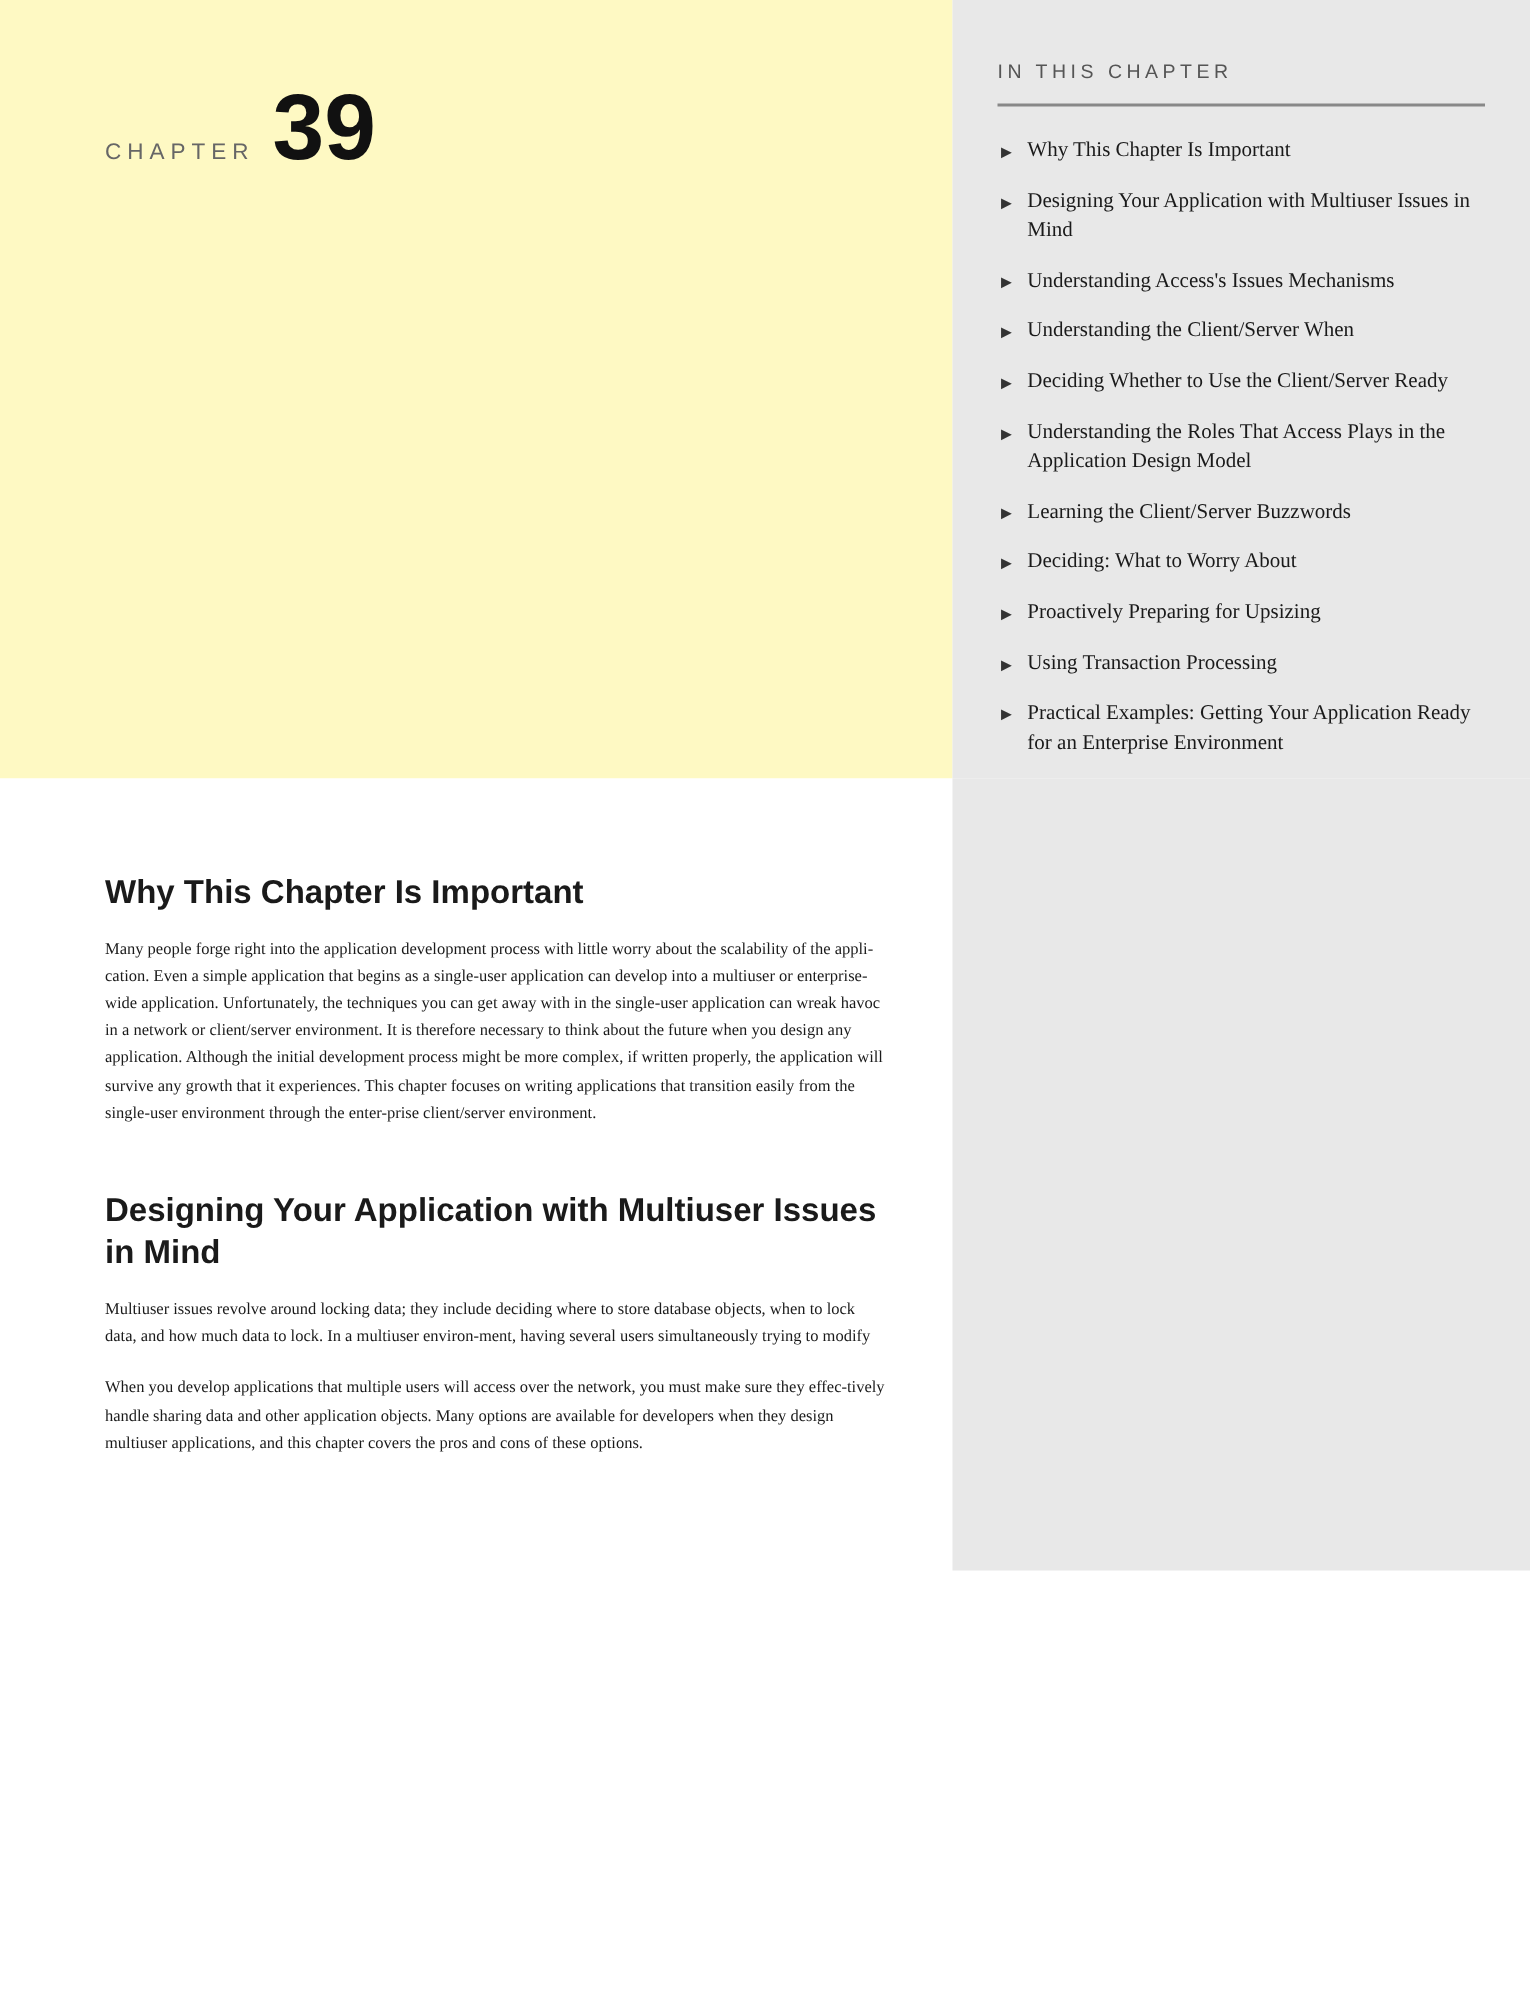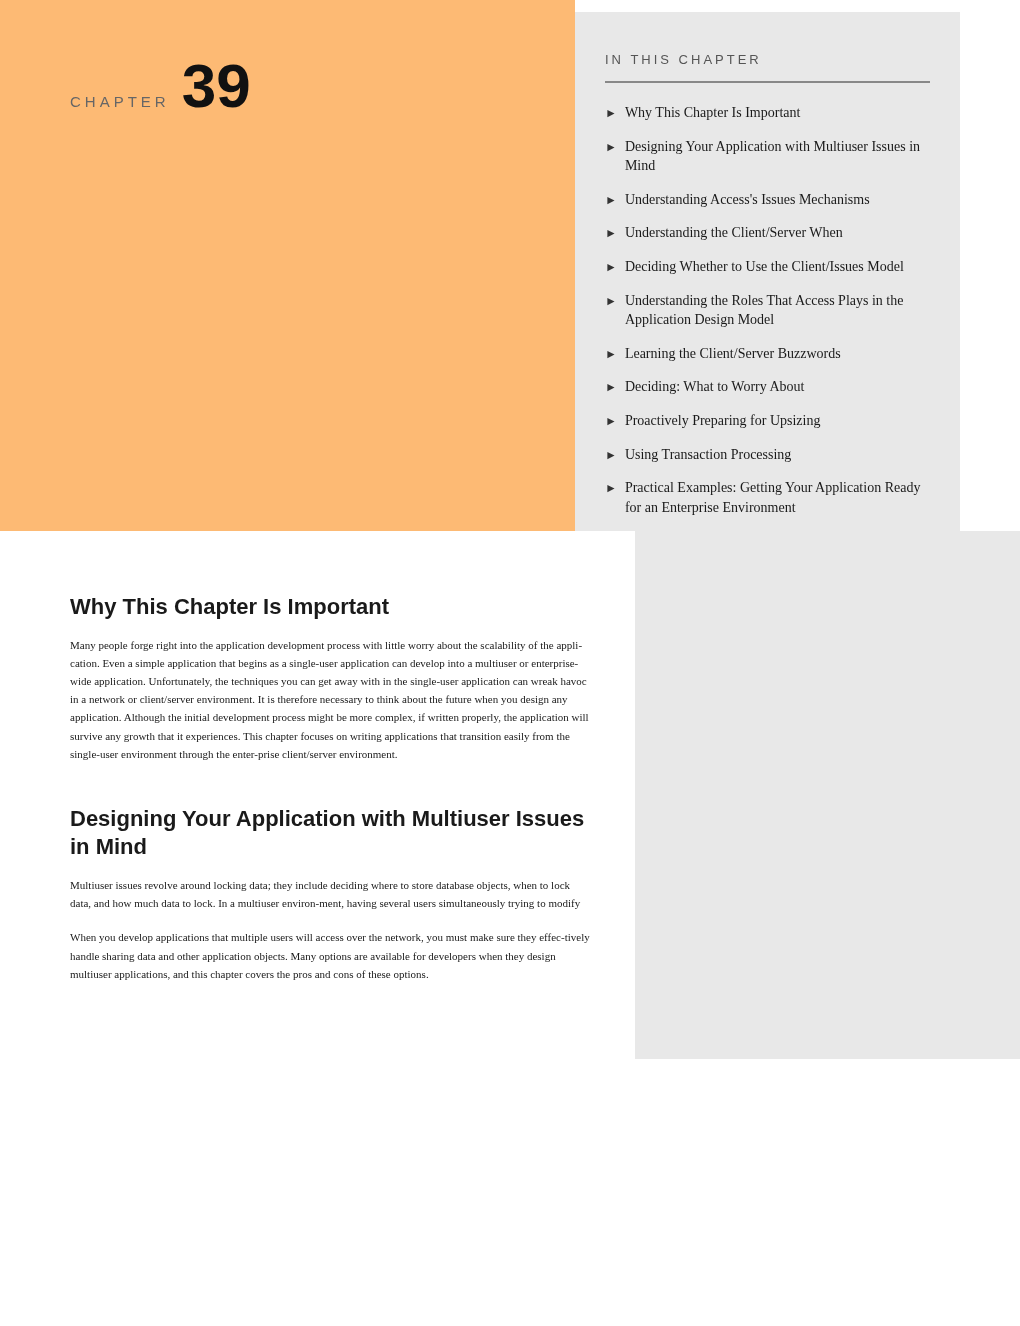--- a/index.html
+++ b/index.html
@@ -75,30 +75,29 @@
       flex-direction: column;
       width: 1020px;
     }
 
     .top-section {
       display: flex;
       width: 100%;
     }
 
     .top-left {
-      width: 575px;
+      width: 635px;
       padding: 55px 30px 0px 70px;
-      background: #fdba74;
+      background: #fef9c3;
     }
 
     .top-right {
       width: 385px;
       background: #e8e8e8;
       padding: 32px 30px 0 30px;
-      margin-top: 12px;
     }
 
     .content-section {
       display: flex;
       width: 100%;
       flex: 1;
     }
 
     .content-left {
       width: 635px;
@@ -183,21 +182,21 @@
           <li class="sidebar-item">
             <span class="sidebar-arrow">►</span>
             <span>Understanding Access's Issues Mechanisms</span>
           </li>
           <li class="sidebar-item">
             <span class="sidebar-arrow">►</span>
             <span>Understanding the Client/Server When</span>
           </li>
           <li class="sidebar-item">
             <span class="sidebar-arrow">►</span>
-            <span>Deciding Whether to Use the Client/Issues Model</span>
+            <span>Deciding Whether to Use the Client/Server Ready</span>
           </li>
           <li class="sidebar-item">
             <span class="sidebar-arrow">►</span>
             <span>Understanding the Roles That Access Plays in the Application Design Model</span>
           </li>
           <li class="sidebar-item">
             <span class="sidebar-arrow">►</span>
             <span>Learning the Client/Server Buzzwords</span>
           </li>
           <li class="sidebar-item">

